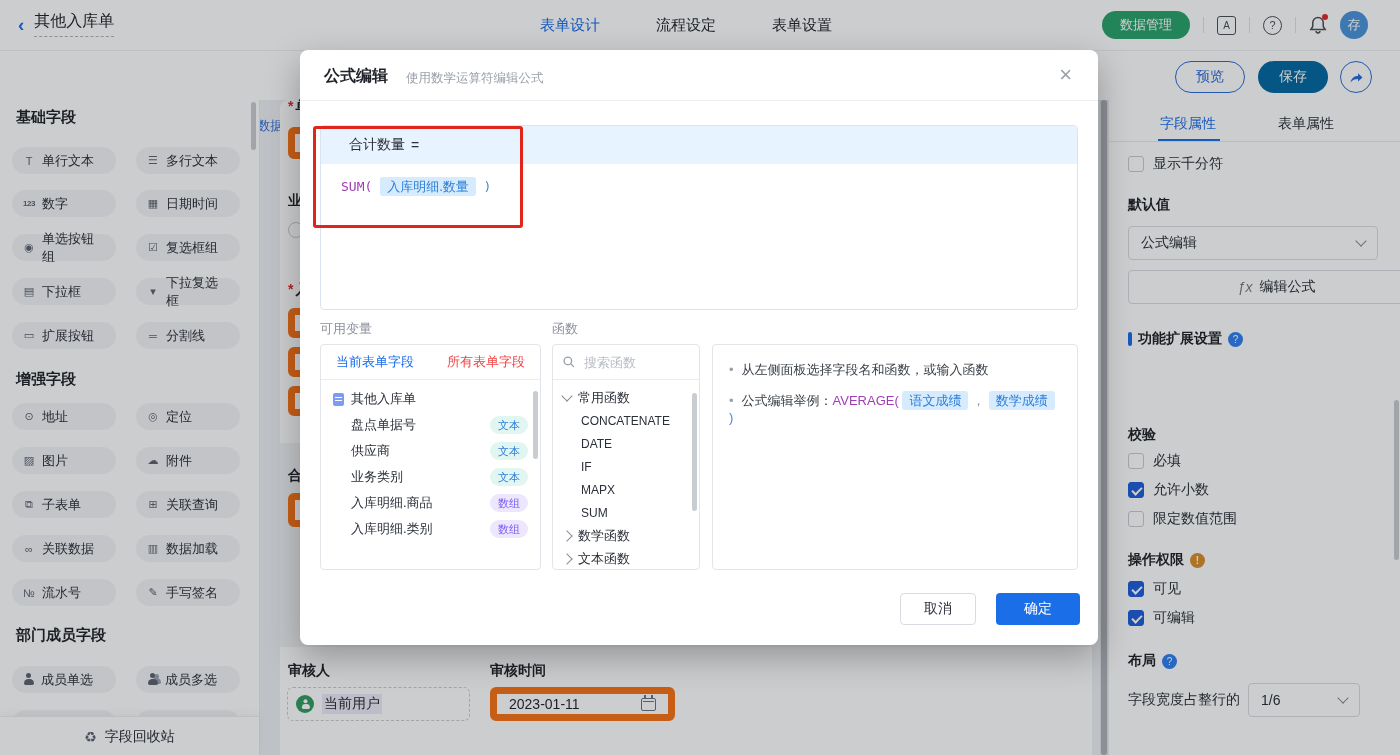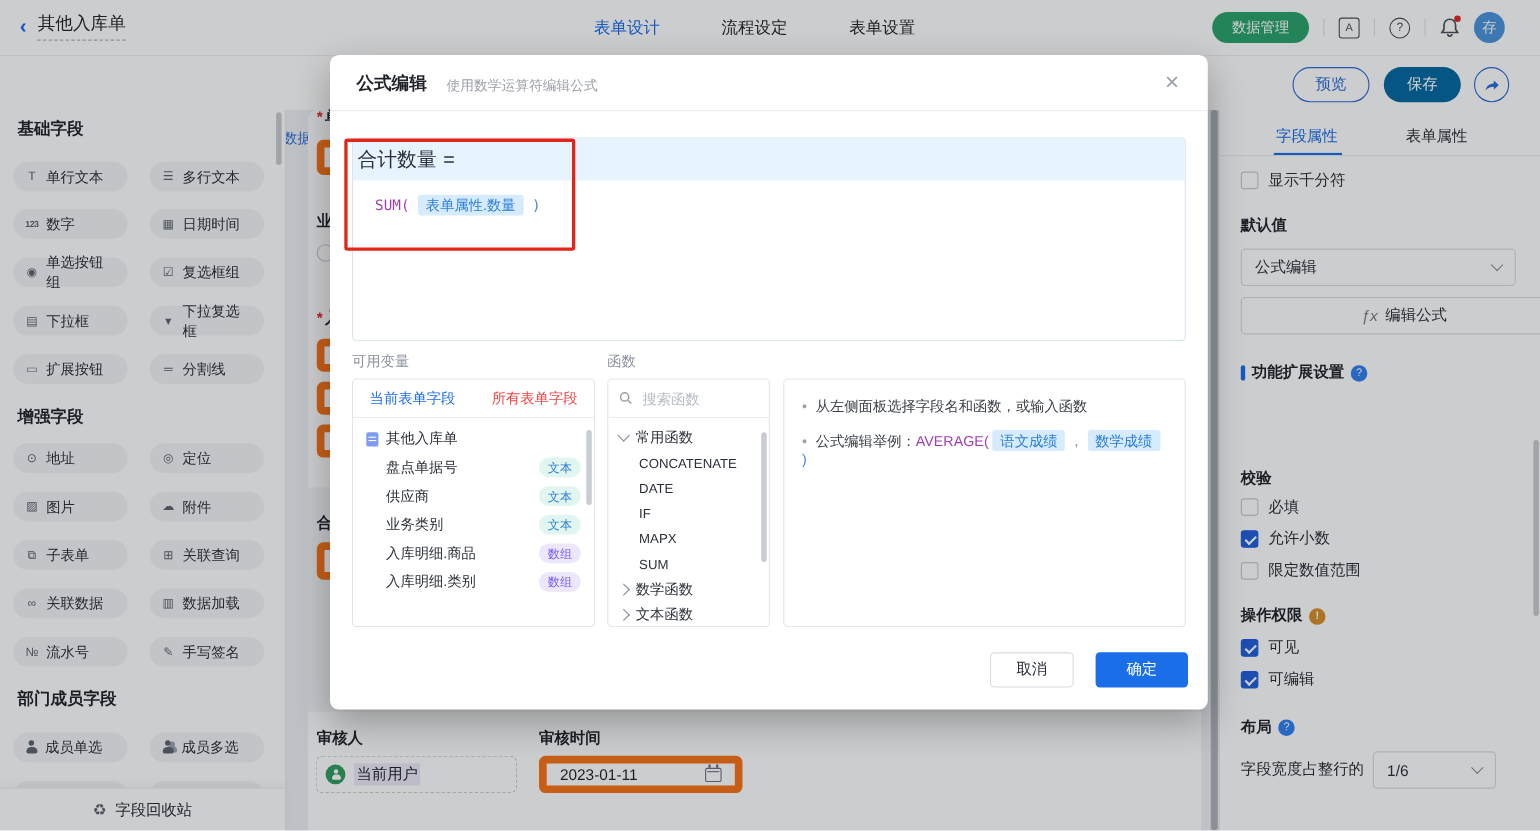--- a/index.html
+++ b/index.html
@@ -49,21 +49,21 @@
   .cal::after{content:"";position:absolute;top:2px;left:1px;right:1px;height:1.5px;background:#6b7280}
   
   .mask{position:absolute;inset:0;background:rgba(15,18,23,.21);z-index:50}
   .modal{position:absolute;left:300px;top:50px;width:798px;height:595px;background:#fff;border-radius:8px;box-shadow:0 12px 34px rgba(0,0,0,.28);z-index:60}
   .redbox{position:absolute;left:313px;top:126px;width:204px;height:96px;border:3px solid #e1251b;border-radius:3px;z-index:70}
   .m-title{position:absolute;left:24px;top:16px;font-size:16px;font-weight:700;color:#1f2329}
   .m-sub{position:absolute;left:106px;top:20px;font-size:12.5px;color:#9aa0a8}
   .m-close{position:absolute;right:26px;top:12px;font-size:22px;color:#9aa0a8;cursor:pointer}
   .m-div{position:absolute;left:0;top:50px;width:798px;height:1px;background:#ebedf0}
   .editor{position:absolute;left:20px;top:75px;width:758px;height:185px;border:1px solid #d9e4f0;border-radius:4px;box-sizing:border-box;overflow:hidden}
-  .estrip{height:38px;background:#e7f3fe;display:flex;align-items:center;padding:0 4px;font-size:18px;color:#2a2f38;gap:6px}
+  .estrip{height:38px;background:#e7f3fe;display:flex;align-items:center;padding:0 28px;font-size:14px;color:#2a2f38;gap:6px}
   .ebody{padding:14px 20px;font-family:"DejaVu Sans Mono","Liberation Mono",monospace;font-size:13px}
   .fn{color:#a03db5}
   .par{color:#4a87cf}
   .fchip{background:#d6ebfd;color:#2c7ed8;border-radius:3px;padding:2px 7px;font-size:13px;font-family:"Liberation Sans","DejaVu Sans",sans-serif}
   .plabel{position:absolute;font-size:13px;color:#8b919c}
   .panel{position:absolute;top:294px;height:226px;border:1px solid #e2e5e9;border-radius:4px;background:#fff;box-sizing:border-box;overflow:hidden}
   .ptabs{height:34px;border-bottom:1px solid #e9ebee;display:flex;align-items:center;justify-content:space-between;padding:0 15px;font-size:13px}
   .ptab{color:#ef4444;cursor:pointer}
   .ptab.on{color:#1a6dea}
   .grow{height:26px;display:flex;align-items:center;gap:7px;font-size:13px;color:#2a2f38;padding-left:12px}
@@ -366,21 +366,21 @@
     <span class="m-close">×</span>
     <div class="m-div"></div>
 
     <div class="editor">
       <div class="estrip">
         <span>合计数量</span>
         <span>=</span>
       </div>
       <div class="ebody">
         <span class="fn">SUM(</span>
-        <span class="fchip">表单属性.数量</span>
+        <span class="fchip">入库明细.数量</span>
         <span class="par">)</span>
       </div>
     </div>
 
     <span class="plabel" style="left:20px;top:270px">可用变量</span>
     <span class="plabel" style="left:252px;top:270px">函数</span>
 
     <div class="panel" style="left:20px;width:221px">
       <div class="ptabs">
         <span class="ptab on">当前表单字段</span>

